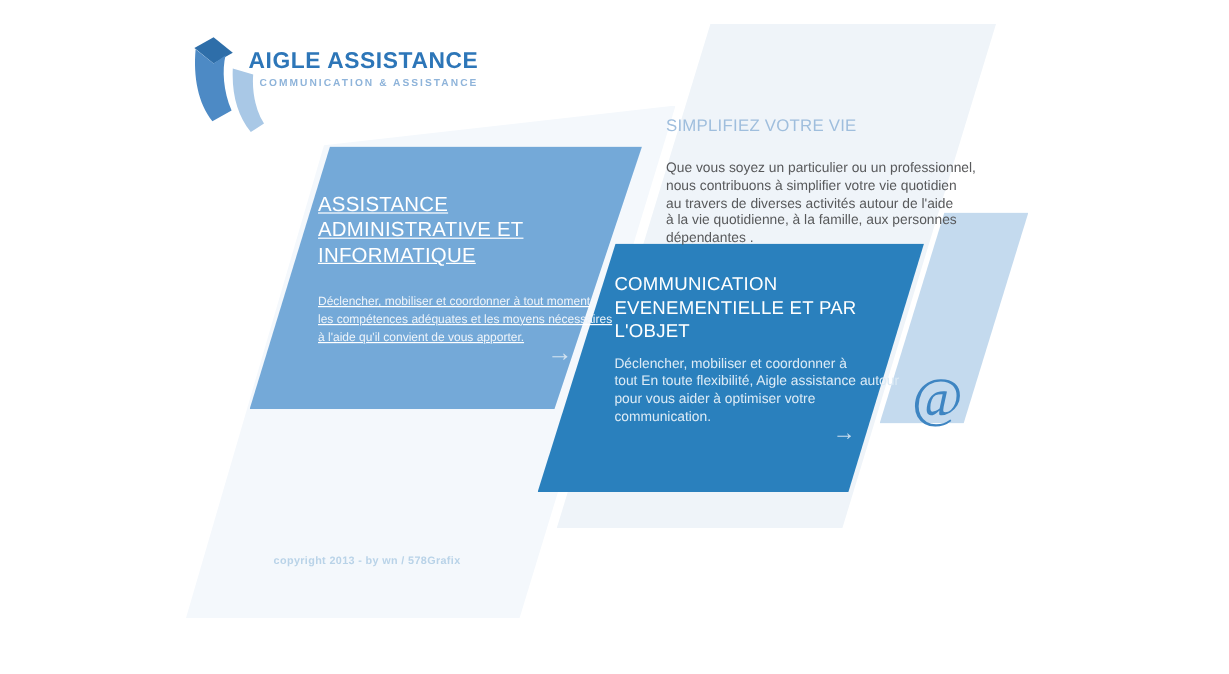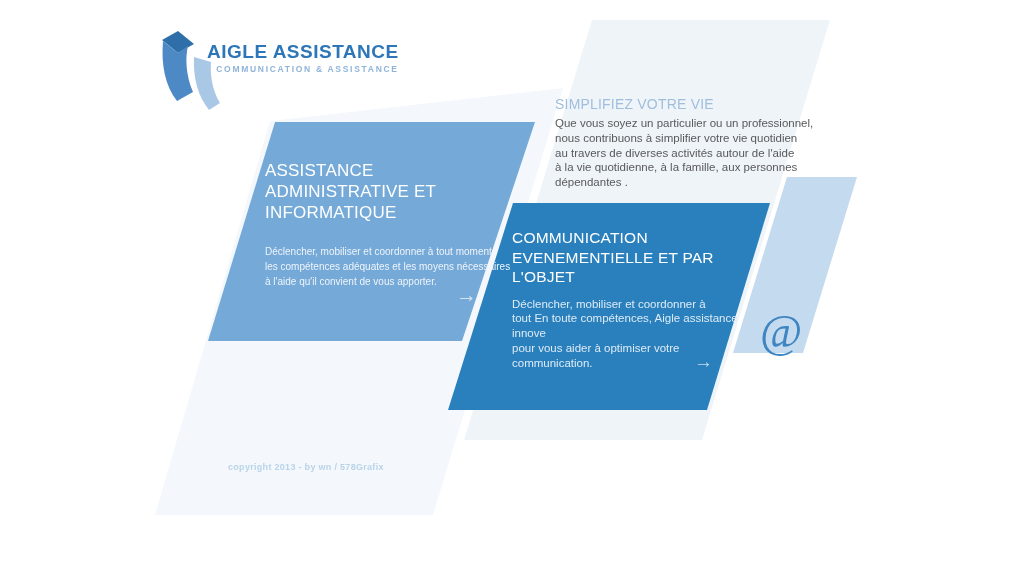--- a/index.html
+++ b/index.html
@@ -26,24 +26,24 @@
 
   
   #logo{left:145px;top:25px;width:80px;height:95px;z-index:3;cursor:pointer;}
   #logo-text{left:207px;top:42px;z-index:3;}
   #logo-title{font-size:19px;font-weight:700;letter-spacing:.5px;color:#2d76b8;line-height:20px;}
   #logo-tagline{font-size:8.5px;font-weight:700;letter-spacing:1.7px;color:#8fb4da;margin-top:2px;text-align:right;}
 
   
   #intro{left:555px;top:96px;width:260px;z-index:3;}
   #intro-title{font-size:14px;color:#9fbedd;font-weight:400;letter-spacing:.2px;}
-  #intro-body{margin-top:4px;font-size:11.5px;line-height:14.8px;color:#58595b;}
+  #intro-body{margin-top:21px;font-size:11.5px;line-height:14.8px;color:#58595b;}
 
   
-  #card-light-text{left:265px;top:160px;width:250px;z-index:3;color:#ffffff;}
+  #card-light-text{left:265px;top:160px;width:250px;z-index:3;color:#ffffff;text-decoration:underline;}
   .card-title{font-size:17px;line-height:21px;font-weight:400;letter-spacing:.2px;}
   #card-light-text .card-body{margin-top:22px;font-size:10px;line-height:14.8px;color:#eef4fa;}
 
   
   #card-dark-text{left:512px;top:228px;width:240px;z-index:3;color:#ffffff;}
   #card-dark-text .card-title{font-size:15.5px;line-height:19.5px;}
   #card-dark-text .card-body{margin-top:10px;font-size:11.5px;line-height:14.8px;color:#ddebf6;}
 
   .arrow{z-index:3;font-weight:700;cursor:pointer;}
   #arrow-light{left:456px;top:283px;font-size:21px;color:#d3e2ef;}
@@ -92,21 +92,21 @@
     <div class="card-body pre">Déclencher, mobiliser et coordonner à tout moment
 les compétences adéquates et les moyens nécessaires
 à l'aide qu'il convient de vous apporter.</div>
   </div>
   <div class="shape arrow" id="arrow-light">→</div>
 
   <div class="shape" id="card-dark-text">
     <div class="card-title pre">COMMUNICATION
 EVENEMENTIELLE ET PAR L'OBJET</div>
     <div class="card-body pre">Déclencher, mobiliser et coordonner à
-tout En toute compétences, Aigle assistance innove
+tout En toute flexibilité, Aigle assistance autour
 pour  vous aider à optimiser votre communication.</div>
   </div>
   <div class="shape arrow" id="arrow-dark">→</div>
 
   <div class="shape" id="at-glyph">@</div>
 
   <div class="shape" id="copyright">copyright 2013  -  by wn / 578Grafix</div>
 
 </div>
 

